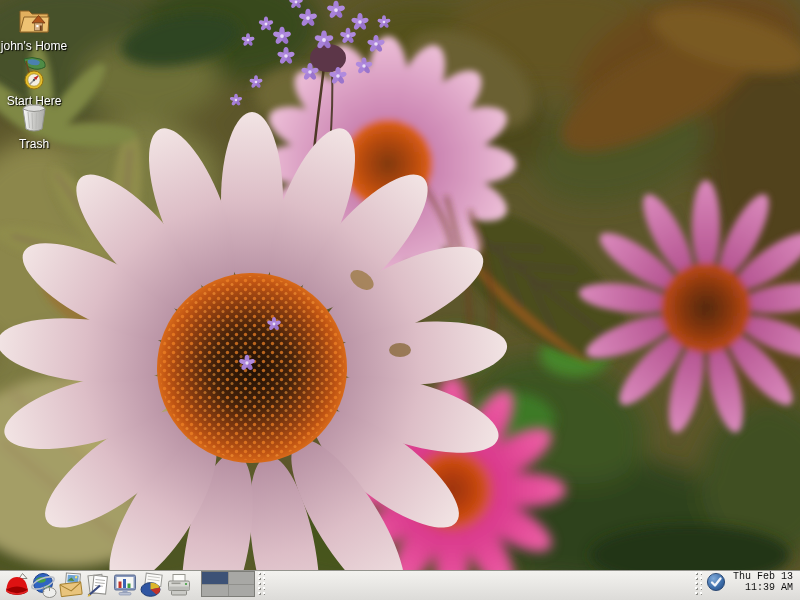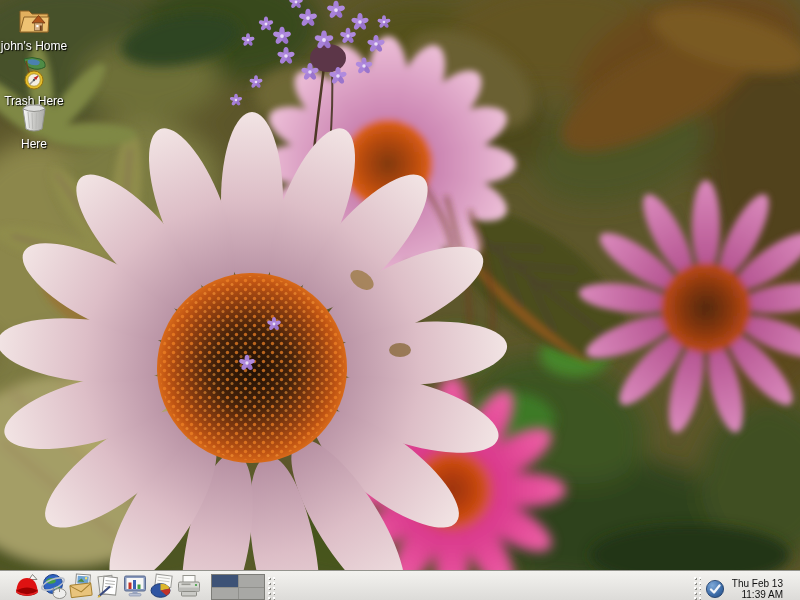--- a/index.html
+++ b/index.html
@@ -9,23 +9,23 @@
 
   .desktop-icon{position:absolute;width:72px;text-align:center;cursor:default;}
   .desktop-icon svg{display:block;margin:0 auto;}
   .icon-label{display:inline-block;margin-top:1px;font-size:12px;color:#fff;
     text-shadow:1px 1px 1px rgba(0,0,0,.95),0 0 3px rgba(0,0,0,.6);line-height:11px;}
   #di-home{left:-2px;top:4px;}
   #di-start{left:-2px;top:55px;}
   #di-trash{left:-2px;top:98px;}
 
   .panel{position:absolute;left:0;right:0;bottom:0;height:30px;box-sizing:border-box;
-    display:flex;align-items:flex-end;padding:0 13px;
+    display:flex;align-items:flex-start;padding:0 3px;
     background:linear-gradient(#f3f2ef,#e9e8e5 45%,#dcdbd8);
-    border-top:1px solid #94948e;}
+    border-top:1px solid #94948e;font-family:Liberation Mono, monospace;}
   .launchers{display:flex;align-items:center;}
   .launcher{width:27px;height:28px;margin:0;padding:0;border:none;background:transparent;
     display:flex;align-items:center;justify-content:center;cursor:pointer;}
   .launcher svg{display:block;}
   .pager{margin-left:9px;width:54px;height:26px;box-sizing:border-box;border:1px solid #7d7d78;
     background:#90908c;display:grid;grid-template-columns:1fr 1fr;grid-template-rows:1fr 1fr;gap:1px;}
   .ws{background:#a8a8a5;}
   .ws.active{background:#3d5276;}
   .handle{width:8px;height:24px;margin:0 2px;
     background-image:radial-gradient(circle at 2px 2px,#fdfdfc 1.1px,rgba(0,0,0,0) 1.5px),
@@ -333,21 +333,21 @@
     <svg width="36" height="36" viewBox="0 0 36 36">
       <path d="M8,4 Q16,1 24,4 Q30,6 29,12 Q22,16 15,13 Q9,11 8,4 Z" fill="#4e8c46" stroke="#2e5c2a"></path>
       <path d="M12,5 Q18,3 23,6 Q25,8 22,10 Q16,11 12,8 Z" fill="#4a7ec2" opacity=".85"></path>
       <line x1="10" y1="6" x2="14" y2="22" stroke="#6a4a20" stroke-width="1.5"></line>
       <circle cx="18" cy="25" r="9" fill="#e6bf2c" stroke="#96720e"></circle>
       <circle cx="18" cy="25" r="6.3" fill="#f4efe0" stroke="#b89a30"></circle>
       <line x1="13.5" y1="29.5" x2="22.5" y2="20.5" stroke="#9a9a96" stroke-width="1.6"></line>
       <polygon points="22.5,20.5 17.6,22.8 20.2,25.1" fill="#c62222"></polygon>
       <circle cx="18" cy="25" r="1.2" fill="#555"></circle>
     </svg>
-    <span class="icon-label">Trash Here</span>
+    <span class="icon-label">Start Here</span>
   </div>
 
   <div class="desktop-icon" id="di-trash">
     <svg width="34" height="36" viewBox="0 0 34 36">
       <defs>
         <linearGradient id="tg" x1="0" y1="0" x2="1" y2="0">
           <stop offset="0" stop-color="#fbfbfa"></stop>
             <stop offset=".5" stop-color="#c9c9c6"></stop>
             <stop offset="1" stop-color="#ababa8"></stop>
         </linearGradient>
@@ -355,21 +355,21 @@
       <path d="M7,10 Q11,4 17,8 Q23,4 27,10 L26,11 Q17,15 8,11 Z" fill="#f2f2f0" stroke="#a8a8a4" stroke-width=".8"></path>
       <ellipse cx="17" cy="11" rx="11" ry="4" fill="#dcdcda" stroke="#93938f"></ellipse>
       <path d="M6,11 L9,31 Q17,35 25,31 L28,11 Q17,16 6,11 Z" fill="url(#tg)" stroke="#93938f"></path>
       <g stroke="#b9b9b6" stroke-width="1">
         <line x1="11" y1="14" x2="12.5" y2="30"></line>
           <line x1="15" y1="15" x2="15.7" y2="31"></line>
         <line x1="19.5" y1="15" x2="19" y2="31"></line>
           <line x1="23.5" y1="13.5" x2="22" y2="30"></line>
       </g>
     </svg>
-    <span class="icon-label">Here</span>
+    <span class="icon-label">Trash</span>
   </div>
 </div>
 
 <div class="panel">
   <div class="launchers">
 
     <button class="launcher">
       <svg width="26" height="26" viewBox="0 0 26 26">
         <polygon points="18.5,1.5 23,6.5 15,6.5" fill="#f6f6f4" stroke="#77776f" stroke-width=".9"></polygon>
         <ellipse cx="13" cy="18" rx="11" ry="5" fill="#9e0000"></ellipse>

